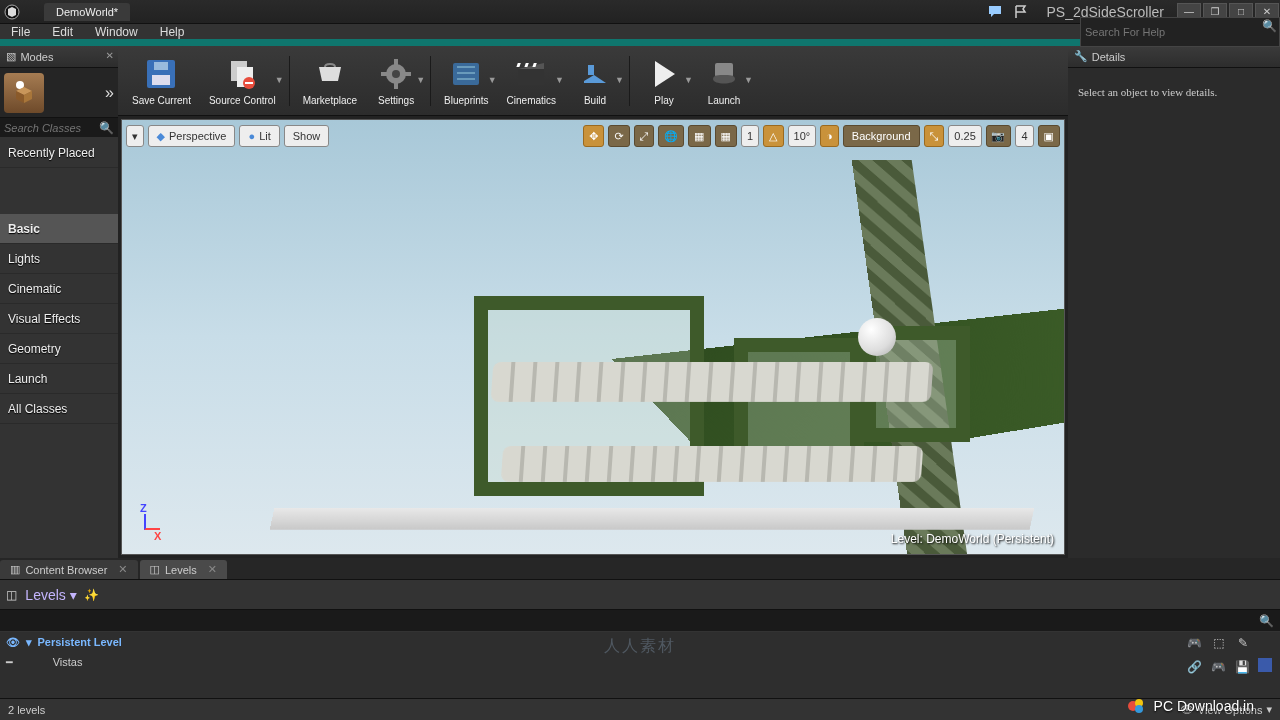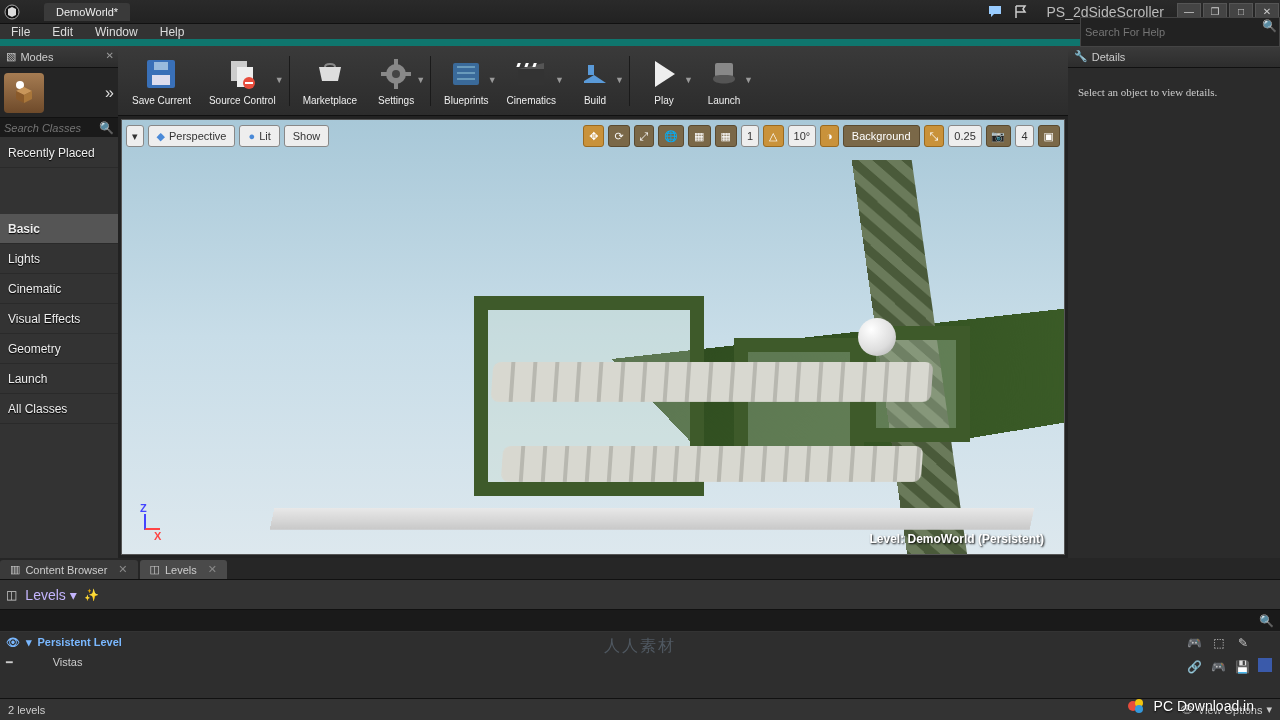--- a/index.html
+++ b/index.html
@@ -45,21 +45,21 @@
 .tool-sep { width:1px; height:50px; background:#1a1a1a; margin:0 3px;}
 
 .viewport-wrap { flex:1; padding:3px; background:#222;}
 .viewport { width:100%; height:100%; background:linear-gradient(#a8c8d8 0%, #c8dde8 50%, #dde8ee 100%); position:relative; border:1px solid #555; overflow:hidden;}
 .vp-toolbar { position:absolute; top:4px; left:4px; right:4px; height:24px; display:flex; align-items:center; gap:4px; z-index:10;}
 .vp-btn { height:22px; background:#eee; border:1px solid #888; border-radius:3px; padding:0 8px; display:flex; align-items:center; font-size:11px; color:#333; gap:4px;}
 .vp-btn.small { padding:0 5px;}
 .vp-spacer { flex:1;}
 .vp-btn.dark { background:#7a6848; color:#fff; border-color:#5a4a30;}
 .vp-btn.orange { background:#c9923a; color:#fff; border-color:#9a6a20;}
-.vp-level-label { position:absolute; bottom:8px; right:20px; color:#fff; font-size:12px; text-shadow:1px 1px 2px #000;font-weight:bold;}
+.vp-level-label { position:absolute; bottom:8px; right:10px; color:#fff; font-size:12px; text-shadow:1px 1px 2px #000;}
 .vp-axis { position:absolute; bottom:12px; left:18px; }
 .vp-axis .z{ color:#44f; font-weight:bold; font-size:11px;}
 .vp-axis .x{ color:#f44; font-weight:bold; font-size:11px; margin-left:14px;}
 .scene { position:absolute; inset:0;}
 .ground { position:absolute; left:52%; top:55%; width:900px; height:260px; background:linear-gradient(135deg,#2d4a1e,#476b2f); transform:perspective(800px) rotateX(70deg) rotateZ(-18deg); transform-origin:top left;}
 .wall-base { position:absolute; top:388px; left:150px; width:760px; height:22px; background:linear-gradient(#e8e8e8,#c8c8c8); transform:skewX(-12deg);}
 .frame { position:absolute; border:14px solid #3e5a2a; background:rgba(200,220,200,0.3);}
 .f1 { left:352px; top:176px; width:230px; height:200px;}
 .f2 { left:612px; top:218px; width:130px; height:130px;}
 .f3 { left:740px; top:206px; width:108px; height:116px;}

